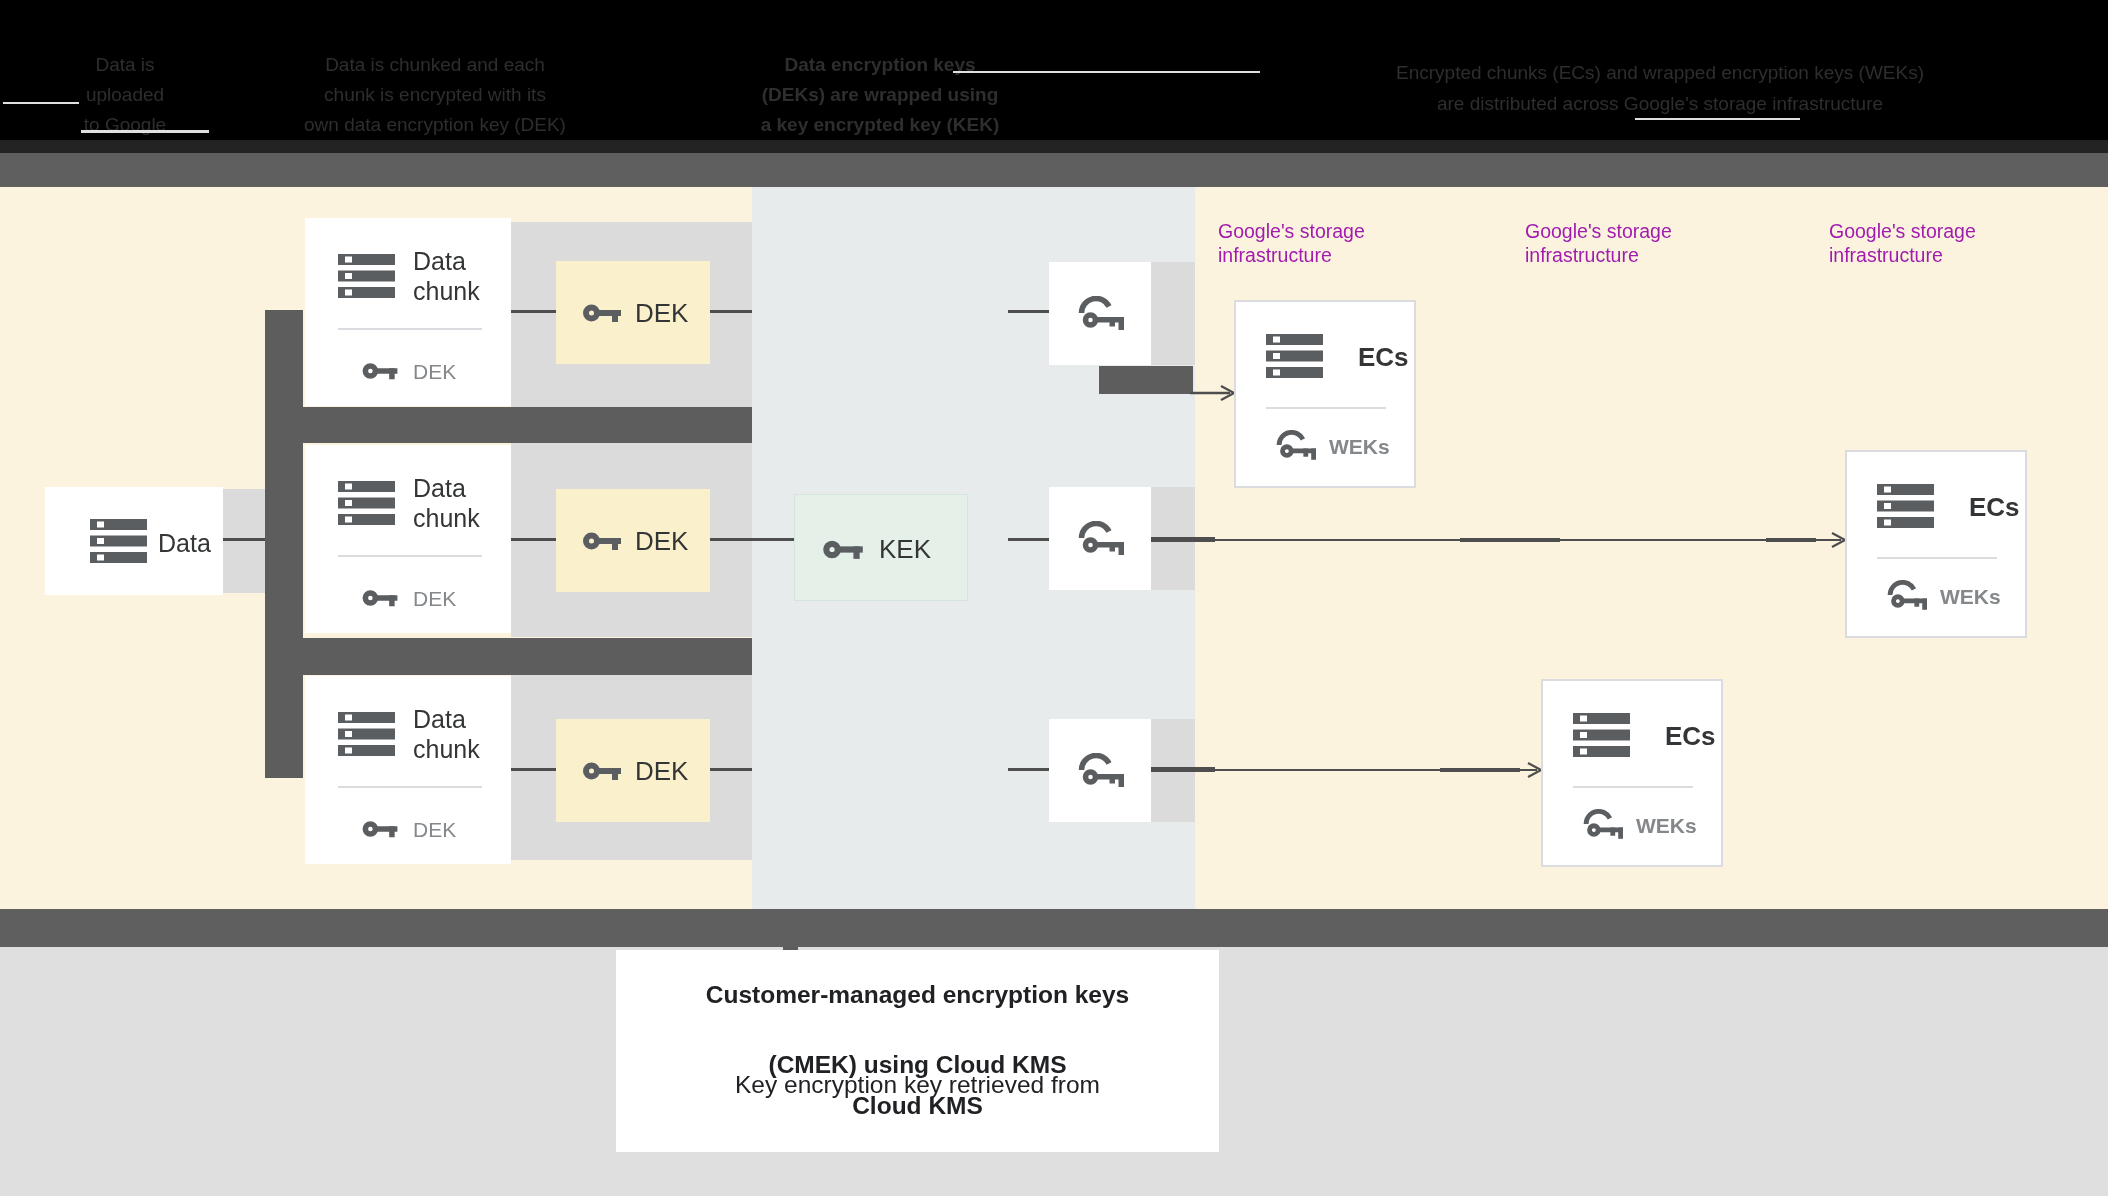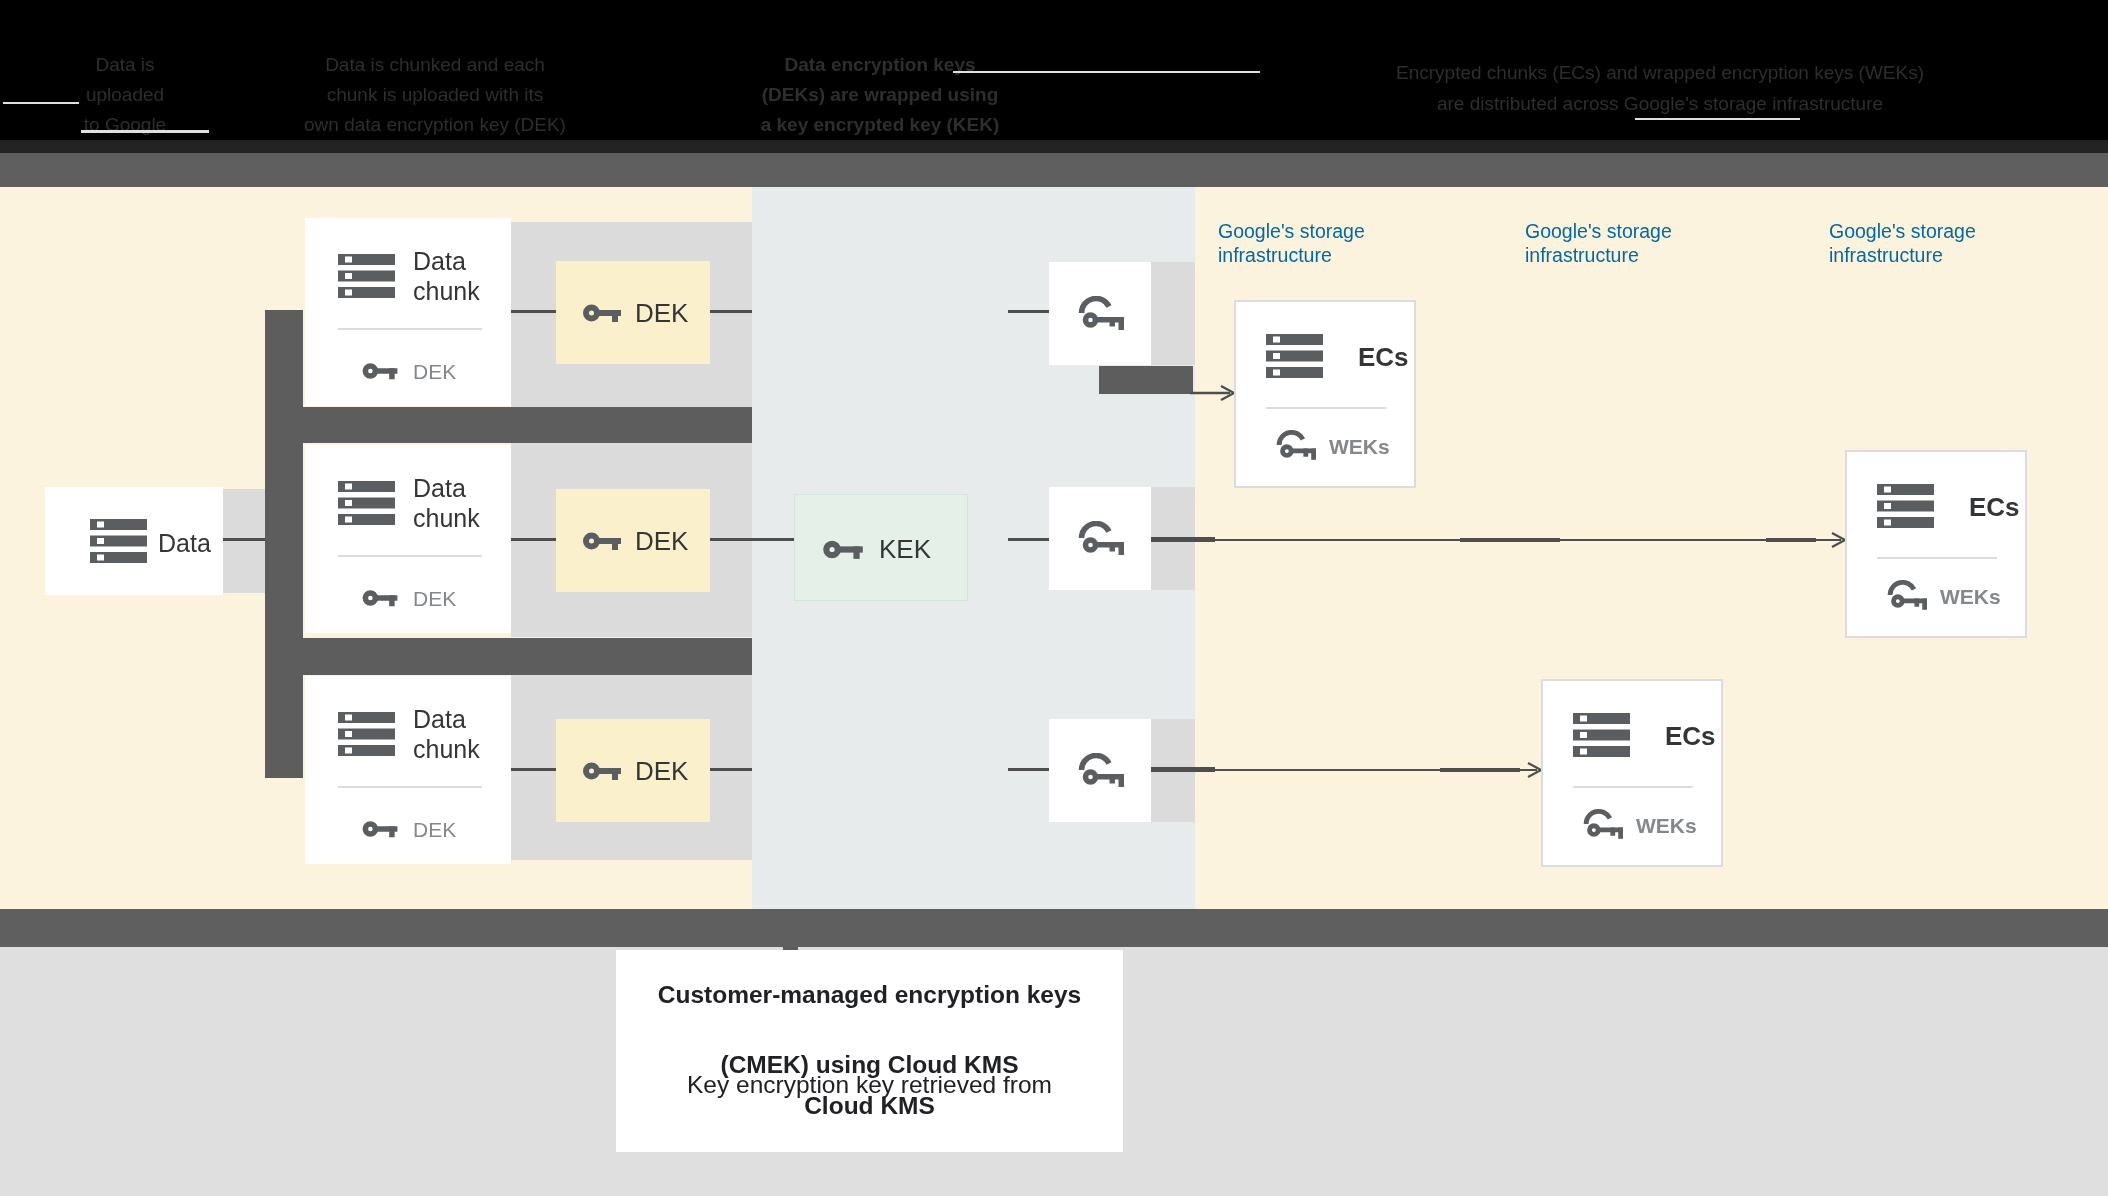--- a/index.html
+++ b/index.html
@@ -21,21 +21,21 @@
   .seg{background:#4E4E4E;}
   
   .card{background:#fff;}
   .ecs-card{background:#fff;border:2px solid #DADCE0;box-sizing:border-box;font-weight:bold;}
   .dek-box{background:#FBF0CC;}
   .kek-box{background:#E4F0E8;border:1px solid #D6E5DB;box-sizing:border-box;}
   .cardtext{color:#333537;font-size:25px;line-height:30px;}
   .biglabel{color:#333537;font-size:26px;}
   .smalllabel{color:#85888B;font-size:21px;}
   .divider{background:#DADCE0;height:2px;}
-  .storage{color:#0369a1;font-size:19.5px;line-height:24px;}
+  .storage{color:#a21caf;font-size:19.5px;line-height:24px;}
   
   .caption-box{background:#fff;}
   .cap{width:100%;text-align:center;color:#202124;font-size:24.5px;line-height:29px;}
   .b{font-weight:bold;}
   svg{display:block;}
 </style>
 </head>
 <body>
 
 <svg width="0" height="0" style="position:absolute">
@@ -68,21 +68,21 @@
   <div class="abs hdr"></div>
   <div class="abs hstrip"></div>
 
   <div class="abs hstep" style="left:0;top:50px;width:250px;">
     <span class="hline">Data is</span>
     <span class="hline">uploaded</span>
     <span class="hline">to Google</span>
   </div>
   <div class="abs hstep" style="left:270px;top:50px;width:330px;">
     <span class="hline">Data is chunked and each</span>
-    <span class="hline">chunk is uploaded with its</span>
+    <span class="hline">chunk is encrypted with its</span>
     <span class="hline">own data encryption key (DEK)</span>
   </div>
   <div class="abs hstep" style="left:715px;top:50px;width:330px;font-weight:bold;">
     <span class="hline">Data encryption keys</span>
     <span class="hline">(DEKs) are wrapped using</span>
     <span class="hline">a key encrypted key (KEK)</span>
   </div>
   <div class="abs hstep" style="left:1290px;top:57px;width:740px;line-height:31px;">
     <span class="hline">Encrypted chunks (ECs) and wrapped encryption keys (WEKs)</span>
     <span class="hline">are distributed across Google's storage infrastructure</span>
@@ -278,20 +278,20 @@
     <div class="abs divider" style="left:30px;top:105px;width:120px;"></div>
     <svg class="abs" style="left:40px;top:128px;" width="40" height="30" viewBox="0 0 46 34">
         <use href="#icon-wkey"></use>
       </svg>
     <span class="abs smalllabel" style="left:93px;top:133px;">WEKs</span>
   </div>
 
   <div class="abs graybar" style="top:909px;height:38px;"></div>
   <div class="abs bar" style="left:783px;top:947px;width:15px;height:6px;"></div>
 
-  <div class="abs caption-box" style="left:616px;top:950px;width:507px;height:202px;">
+  <div class="abs caption-box" style="left:616px;top:950px;width:603px;height:202px;">
     <div class="abs cap b" style="top:30px;">Customer-managed encryption keys</div>
     <div class="abs cap b" style="top:59px;margin-top:41px;">(CMEK) using Cloud KMS</div>
     <div class="abs cap" style="top:120px;">Key encryption key retrieved from</div>
     <div class="abs cap b" style="top:141px;">Cloud KMS</div>
   </div>
 
 </div>
 
 </body></html>

